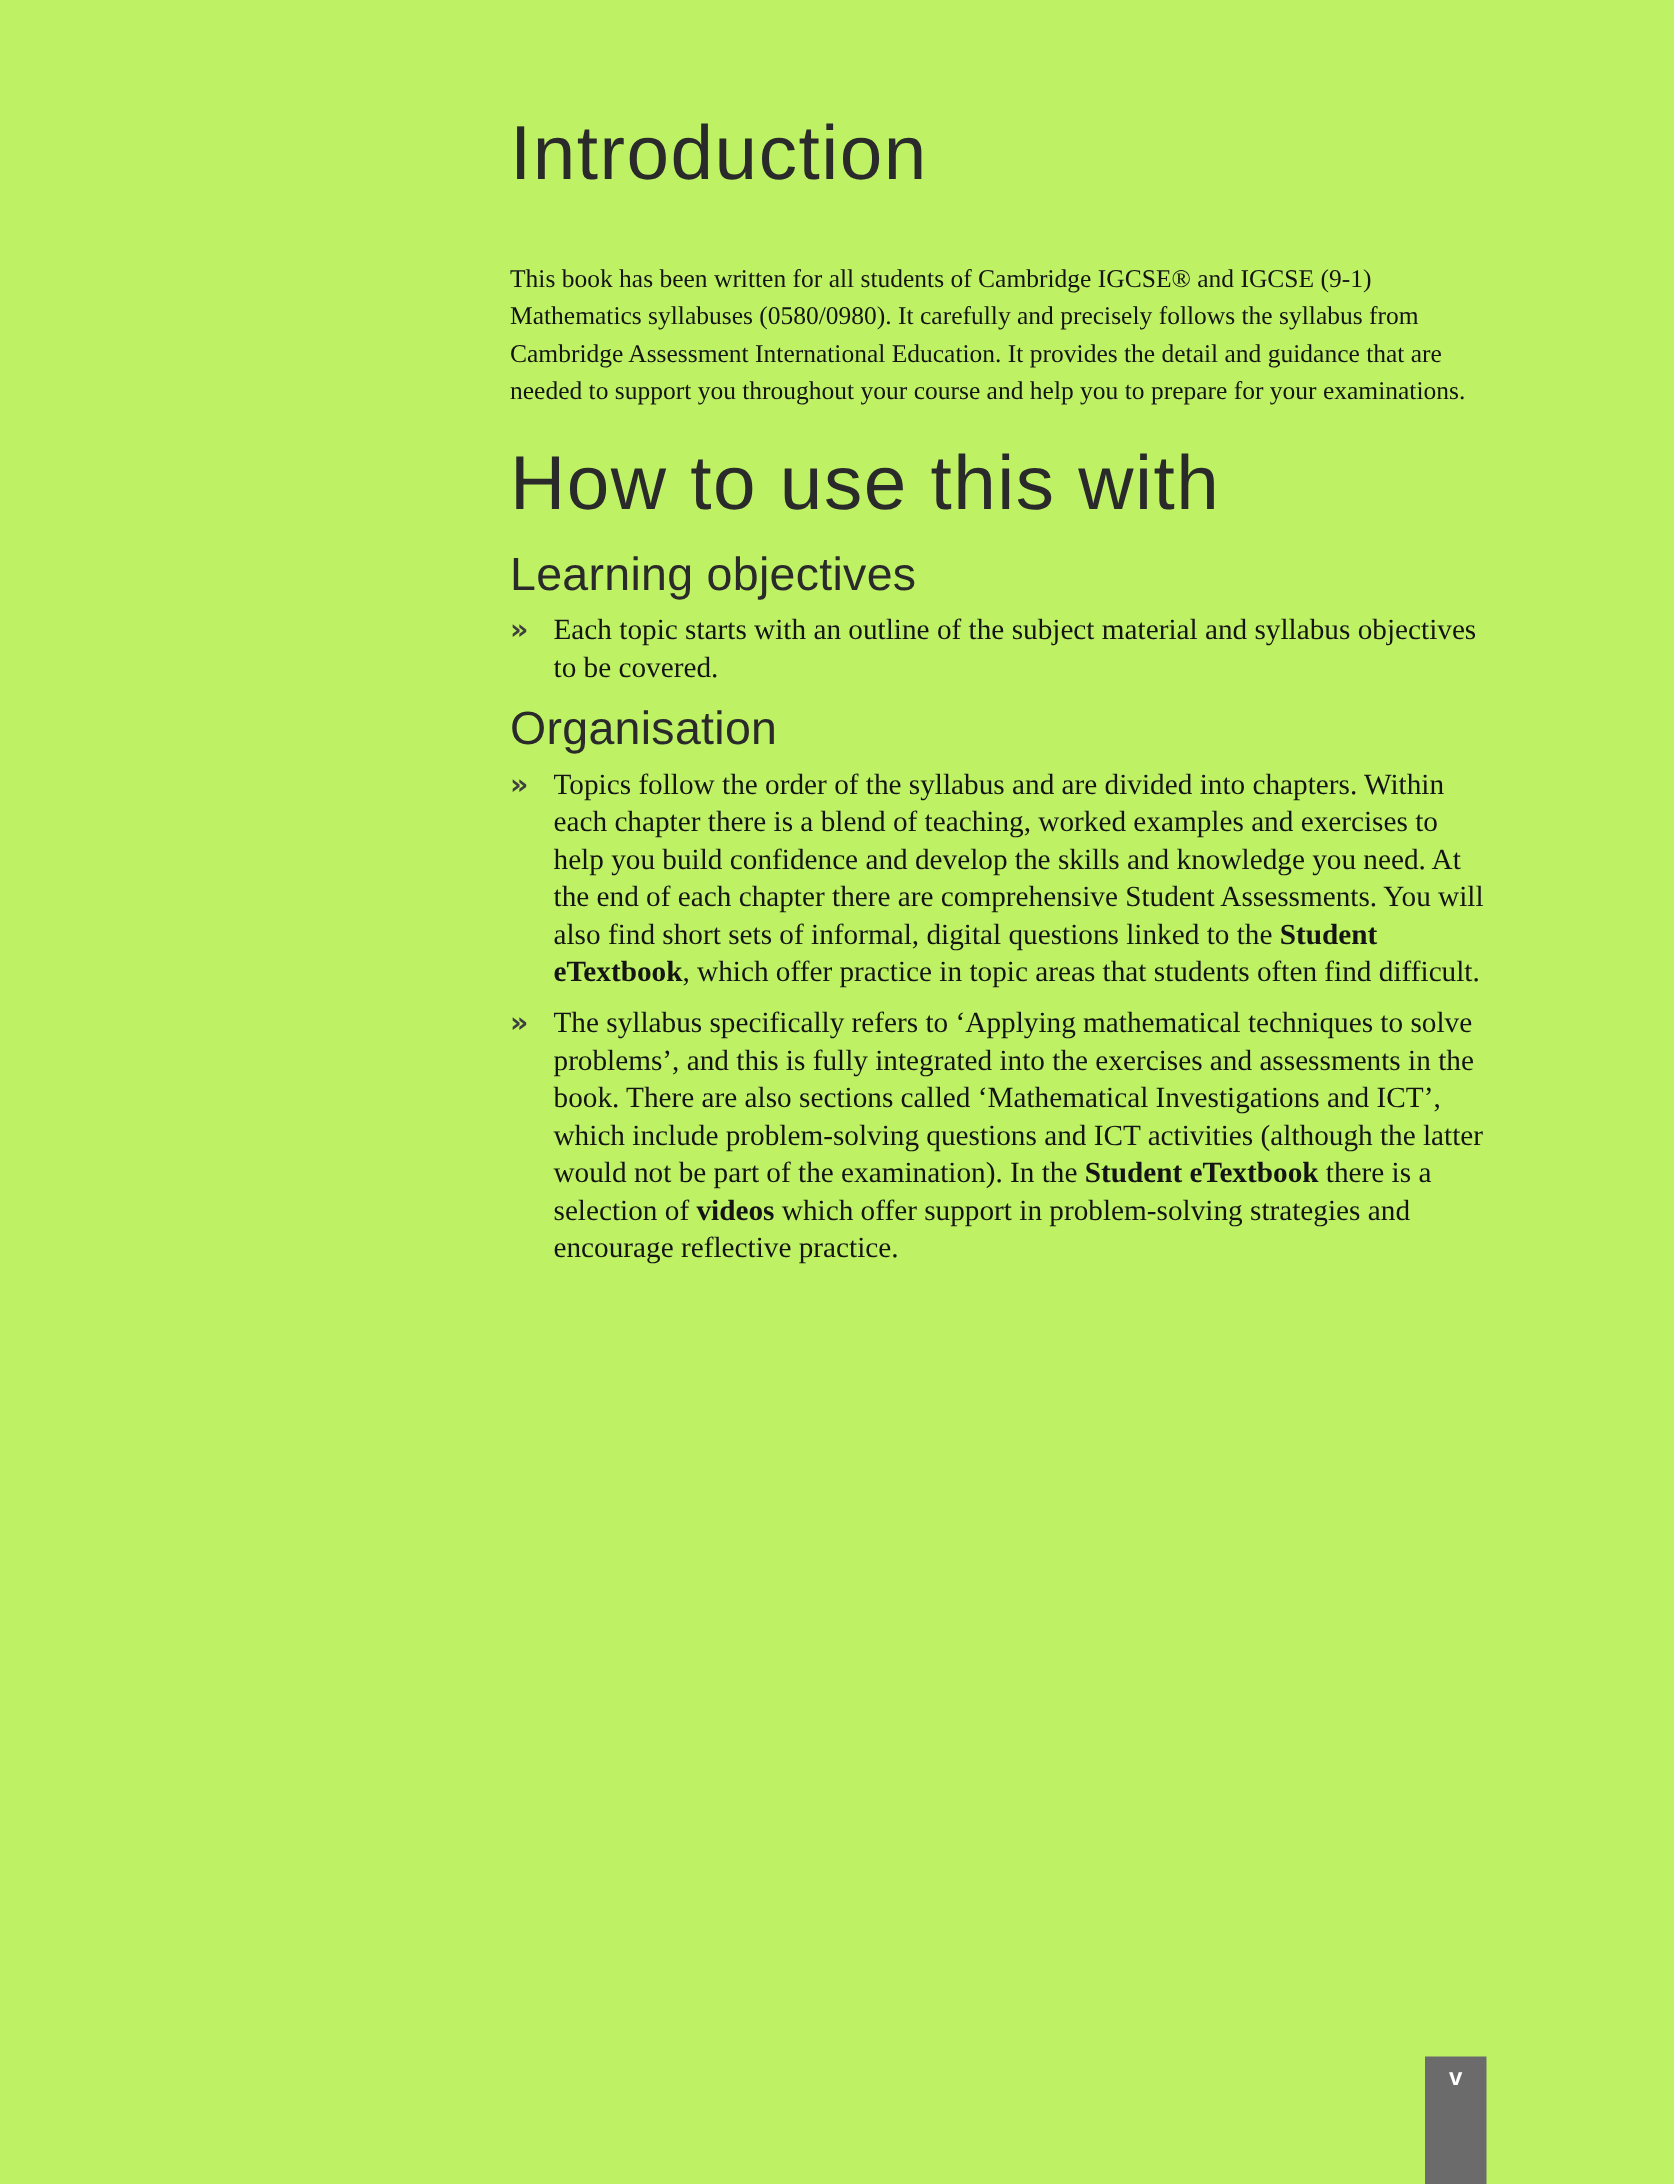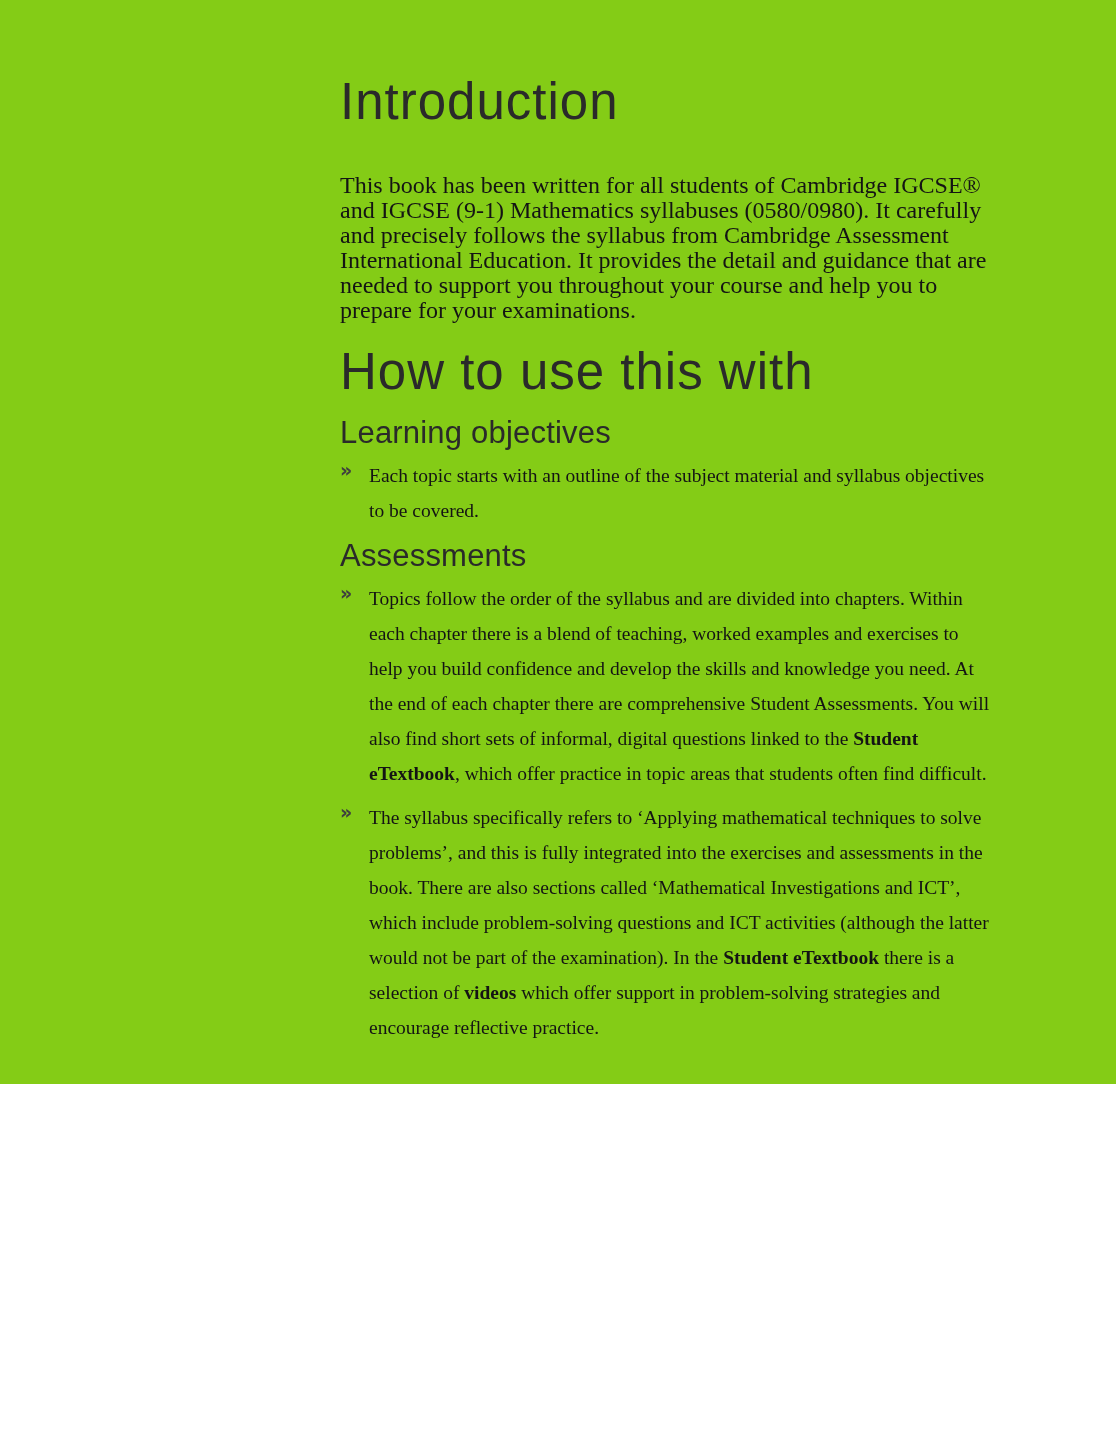--- a/index.html
+++ b/index.html
@@ -3,22 +3,22 @@
 <meta charset="utf-8">
 <style>
   html, body {
     margin: 0;
     padding: 0;
     background: #ffffff;
   }
   .page {
     position: relative;
     width: 1116px;
-    height: 1084px;
-    background: #84cc16;
+    height: 1456px;
+    background: #bef264;
     overflow: hidden;
     font-family: "Liberation Serif", serif;
   }
   .content {
     position: absolute;
     left: 340px;
     top: 76px;
     width: 652px;
   }
   .h-display {
@@ -28,21 +28,21 @@
     line-height: 51px;
     letter-spacing: 1px;
     color: #2a2a2a;
     margin: 0;
   }
   .h-display.second {
     margin-top: 23px;
   }
   .body-par {
     font-family: "Liberation Serif", serif;
-    font-size: 24px;
+    font-size: 17px;
     line-height: 25px;
     color: #141414;
     margin: 0;
   }
   .lead-gap   { margin-top: 46px; }
   .lead-gap2  { margin-top: 44px; }
   .sub {
     font-family: "Liberation Sans", sans-serif;
     font-weight: 300;
     font-size: 31px;
@@ -63,21 +63,21 @@
     font-family: "DejaVu Sans", sans-serif;
     font-weight: 700;
     font-size: 19px;
     line-height: 25px;
     color: #3f3f3f;
   }
   .bullet .btext {
     flex: 1 1 auto;
     font-family: "Liberation Serif", serif;
     font-size: 19.5px;
-    line-height: 35px;
+    line-height: 25px;
     color: #141414;
   }
   .page-tab {
     position: absolute;
     left: 950px;
     top: 1371px;
     width: 41px;
     height: 85px;
     text-align: center;
   }
@@ -103,21 +103,21 @@
     <h1 class="h-display second">How to use this with</h1>
 
 
     <h2 class="sub first">Learning objectives</h2>
 
     <div class="bullet">
       <span class="marker">»</span>
       <span class="btext"><span>Each topic starts with an outline of the subject material and syllabus objectives to be covered.</span></span>
     </div>
 
-    <h2 class="sub">Assessments</h2>
+    <h2 class="sub">Organisation</h2>
 
     <div class="bullet">
       <span class="marker">»</span>
       <span class="btext"><span>Topics follow the order of the syllabus and are divided into chapters. Within each chapter there is a blend of teaching, worked examples and exercises to help you build confidence and develop the skills and knowledge you need. At the end of each chapter there are comprehensive Student Assessments. You will also find short sets of informal, digital questions linked to the </span><span style="font-weight: bold;">Student eTextbook</span><span>, which offer practice in topic areas that students often find difficult.</span></span>
     </div>
 
 
     <div class="bullet">
       <span class="marker">»</span>
       <span class="btext"><span>The syllabus specifically refers to ‘Applying mathematical techniques to solve problems’, and this is fully integrated into the exercises and assessments in the book. There are also sections called ‘Mathematical Investigations and ICT’, which include problem-solving questions and ICT activities (although the latter would not be part of the examination). In the </span><span style="font-weight: bold;">Student eTextbook</span><span> there is a selection of </span><span style="font-weight: bold;">videos</span><span> which offer support in problem-solving strategies and encourage reflective practice.</span></span>

